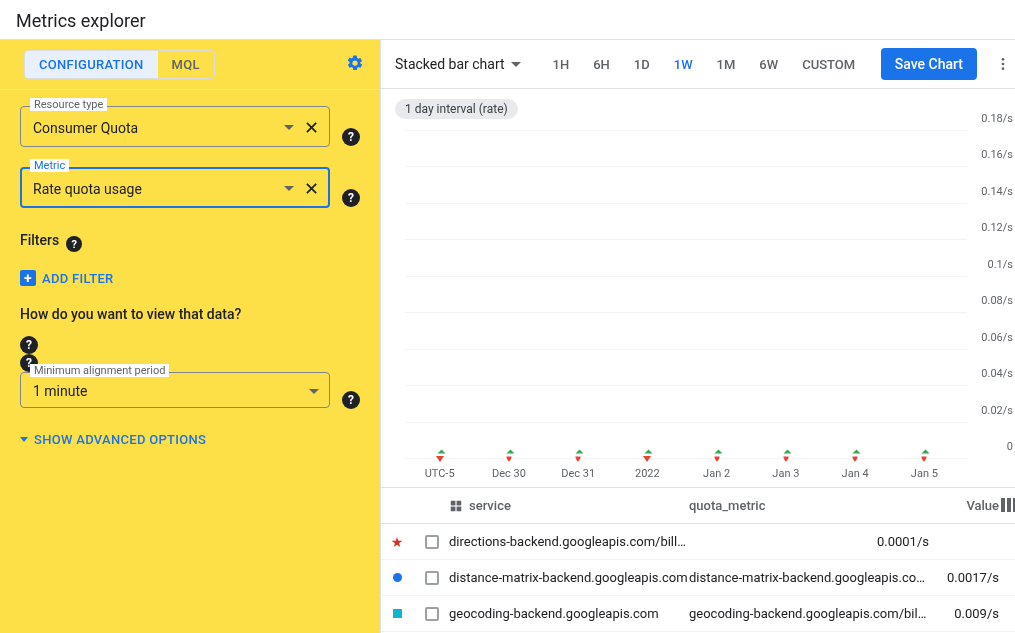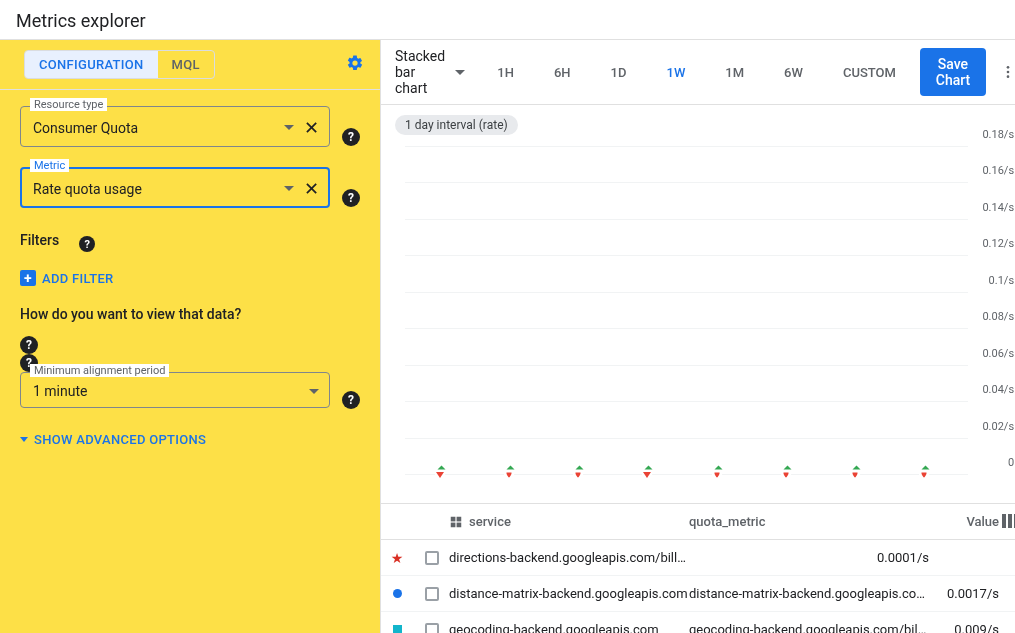--- a/index.html
+++ b/index.html
@@ -28,21 +28,21 @@
   .section-label { font-size:14px; font-weight:500; margin: 4px 0 12px;}
   .add-filter { color:#1a73e8; font-weight:500; font-size:13px; letter-spacing:.3px; display:flex; align-items:center; gap:6px; cursor:pointer; margin: 4px 0 20px;}
   .plus-box { width:16px; height:16px; background:#1a73e8; color:#fff; display:flex; align-items:center; justify-content:center; font-size:14px; font-weight:700; border-radius:2px;}
   .question { font-size:14px; font-weight:500; margin: 6px 0 14px;}
   .adv-link { color:#1a73e8; font-weight:500; font-size:13px; letter-spacing:.3px; display:flex; align-items:center; gap:6px; cursor:pointer; margin-top:4px;}
   .chev-down-blue { width:0; height:0; border-left:4px solid transparent; border-right:4px solid transparent; border-top:5px solid #1a73e8;}
   
   .right { flex:1; display:flex; flex-direction:column; }
   .topbar-right { padding: 8px 14px; border-bottom:1px solid #e0e0e0; display:flex; align-items:center; gap:6px;}
   .chart-type { font-size:14px; display:flex; align-items:center; gap:6px; cursor:pointer; margin-right:14px;}
-  .time-opts { display:flex; gap:16px; align-items:center;}
+  .time-opts { display:flex; gap:0; align-items:center;}
   .time-opt { padding:6px 12px; font-size:13px; color:#5f6368; cursor:pointer; font-weight:500;}
   .time-opt.on { color:#1a73e8;}
   .spacer { flex:1;}
   .save-btn { background:#1a73e8; color:#fff; border:none; border-radius:4px; padding:8px 14px; font-size:14px; font-weight:500; cursor:pointer;}
   .more { width:24px; height:24px; display:flex; align-items:center; justify-content:center; cursor:pointer; color:#5f6368; margin-left:8px;}
   .chart-zone { padding: 10px 14px 2px; position:relative;}
   .chip { display:inline-block; background:#e8eaed; border-radius:12px; padding:3px 10px; font-size:12px; color:#3c4043;}
   .chart { position:relative; height: 360px; margin-top:6px;}
   .plot { position:absolute; left:10px; right:48px; top:6px; bottom:26px; }
   .yaxis { position:absolute; right:0; top:6px; bottom:26px; width:44px;}
@@ -115,21 +115,21 @@
             <span class="field-val">Rate quota usage</span>
             <div class="field-right">
               <span class="chev-down"></span>
               <span class="x-icon">✕</span>
             </div>
           </div>
         </div>
         <div class="help-circle">?</div>
       </div>
 
-      <div style="display:flex; align-items:center; gap:20px; margin-bottom:10px;">
+      <div style="display:flex; align-items:center; gap:7px; margin-bottom:10px;">
         <div class="section-label">Filters</div>
         <div class="help-circle" style="width:16px;height:16px;font-size:11px;">?</div>
       </div>
 
       <div class="add-filter">
         <span class="plus-box">+</span>
         <span>ADD FILTER</span>
       </div>
 
       <div class="question">How do you want to view that data?</div>
@@ -379,20 +379,30 @@
             <div class="ytick" style="bottom: 11.1111%;">0.02/s</div>
             <div class="ytick" style="bottom: 22.2222%;">0.04/s</div>
             <div class="ytick" style="bottom: 33.3333%;">0.06/s</div>
             <div class="ytick" style="bottom: 44.4444%;">0.08/s</div>
             <div class="ytick" style="bottom: 55.5556%;">0.1/s</div>
             <div class="ytick" style="bottom: 66.6667%;">0.12/s</div>
             <div class="ytick" style="bottom: 77.7778%;">0.14/s</div>
             <div class="ytick" style="bottom: 88.8889%;">0.16/s</div>
             <div class="ytick" style="bottom: 100%;">0.18/s</div>
           </div>
+        <div class="xaxis" id="xaxis">
+            <div class="xtick" style="left: 34.625px;">UTC-5</div>
+            <div class="xtick" style="left: 103.875px;">Dec 30</div>
+            <div class="xtick" style="left: 173.125px;">Dec 31</div>
+            <div class="xtick" style="left: 242.375px;">2022</div>
+            <div class="xtick" style="left: 311.625px;">Jan 2</div>
+            <div class="xtick" style="left: 380.875px;">Jan 3</div>
+            <div class="xtick" style="left: 450.125px;">Jan 4</div>
+            <div class="xtick" style="left: 519.375px;">Jan 5</div>
+          </div>
       </div>
     </div>
 
     <div class="legend">
       <div class="legend-head">
         <div></div>
           <div></div>
         <div class="service-head">
           <svg width="14" height="14" viewBox="0 0 24 24" fill="#5f6368">
               <rect x="3" y="3" width="8" height="8"></rect>

